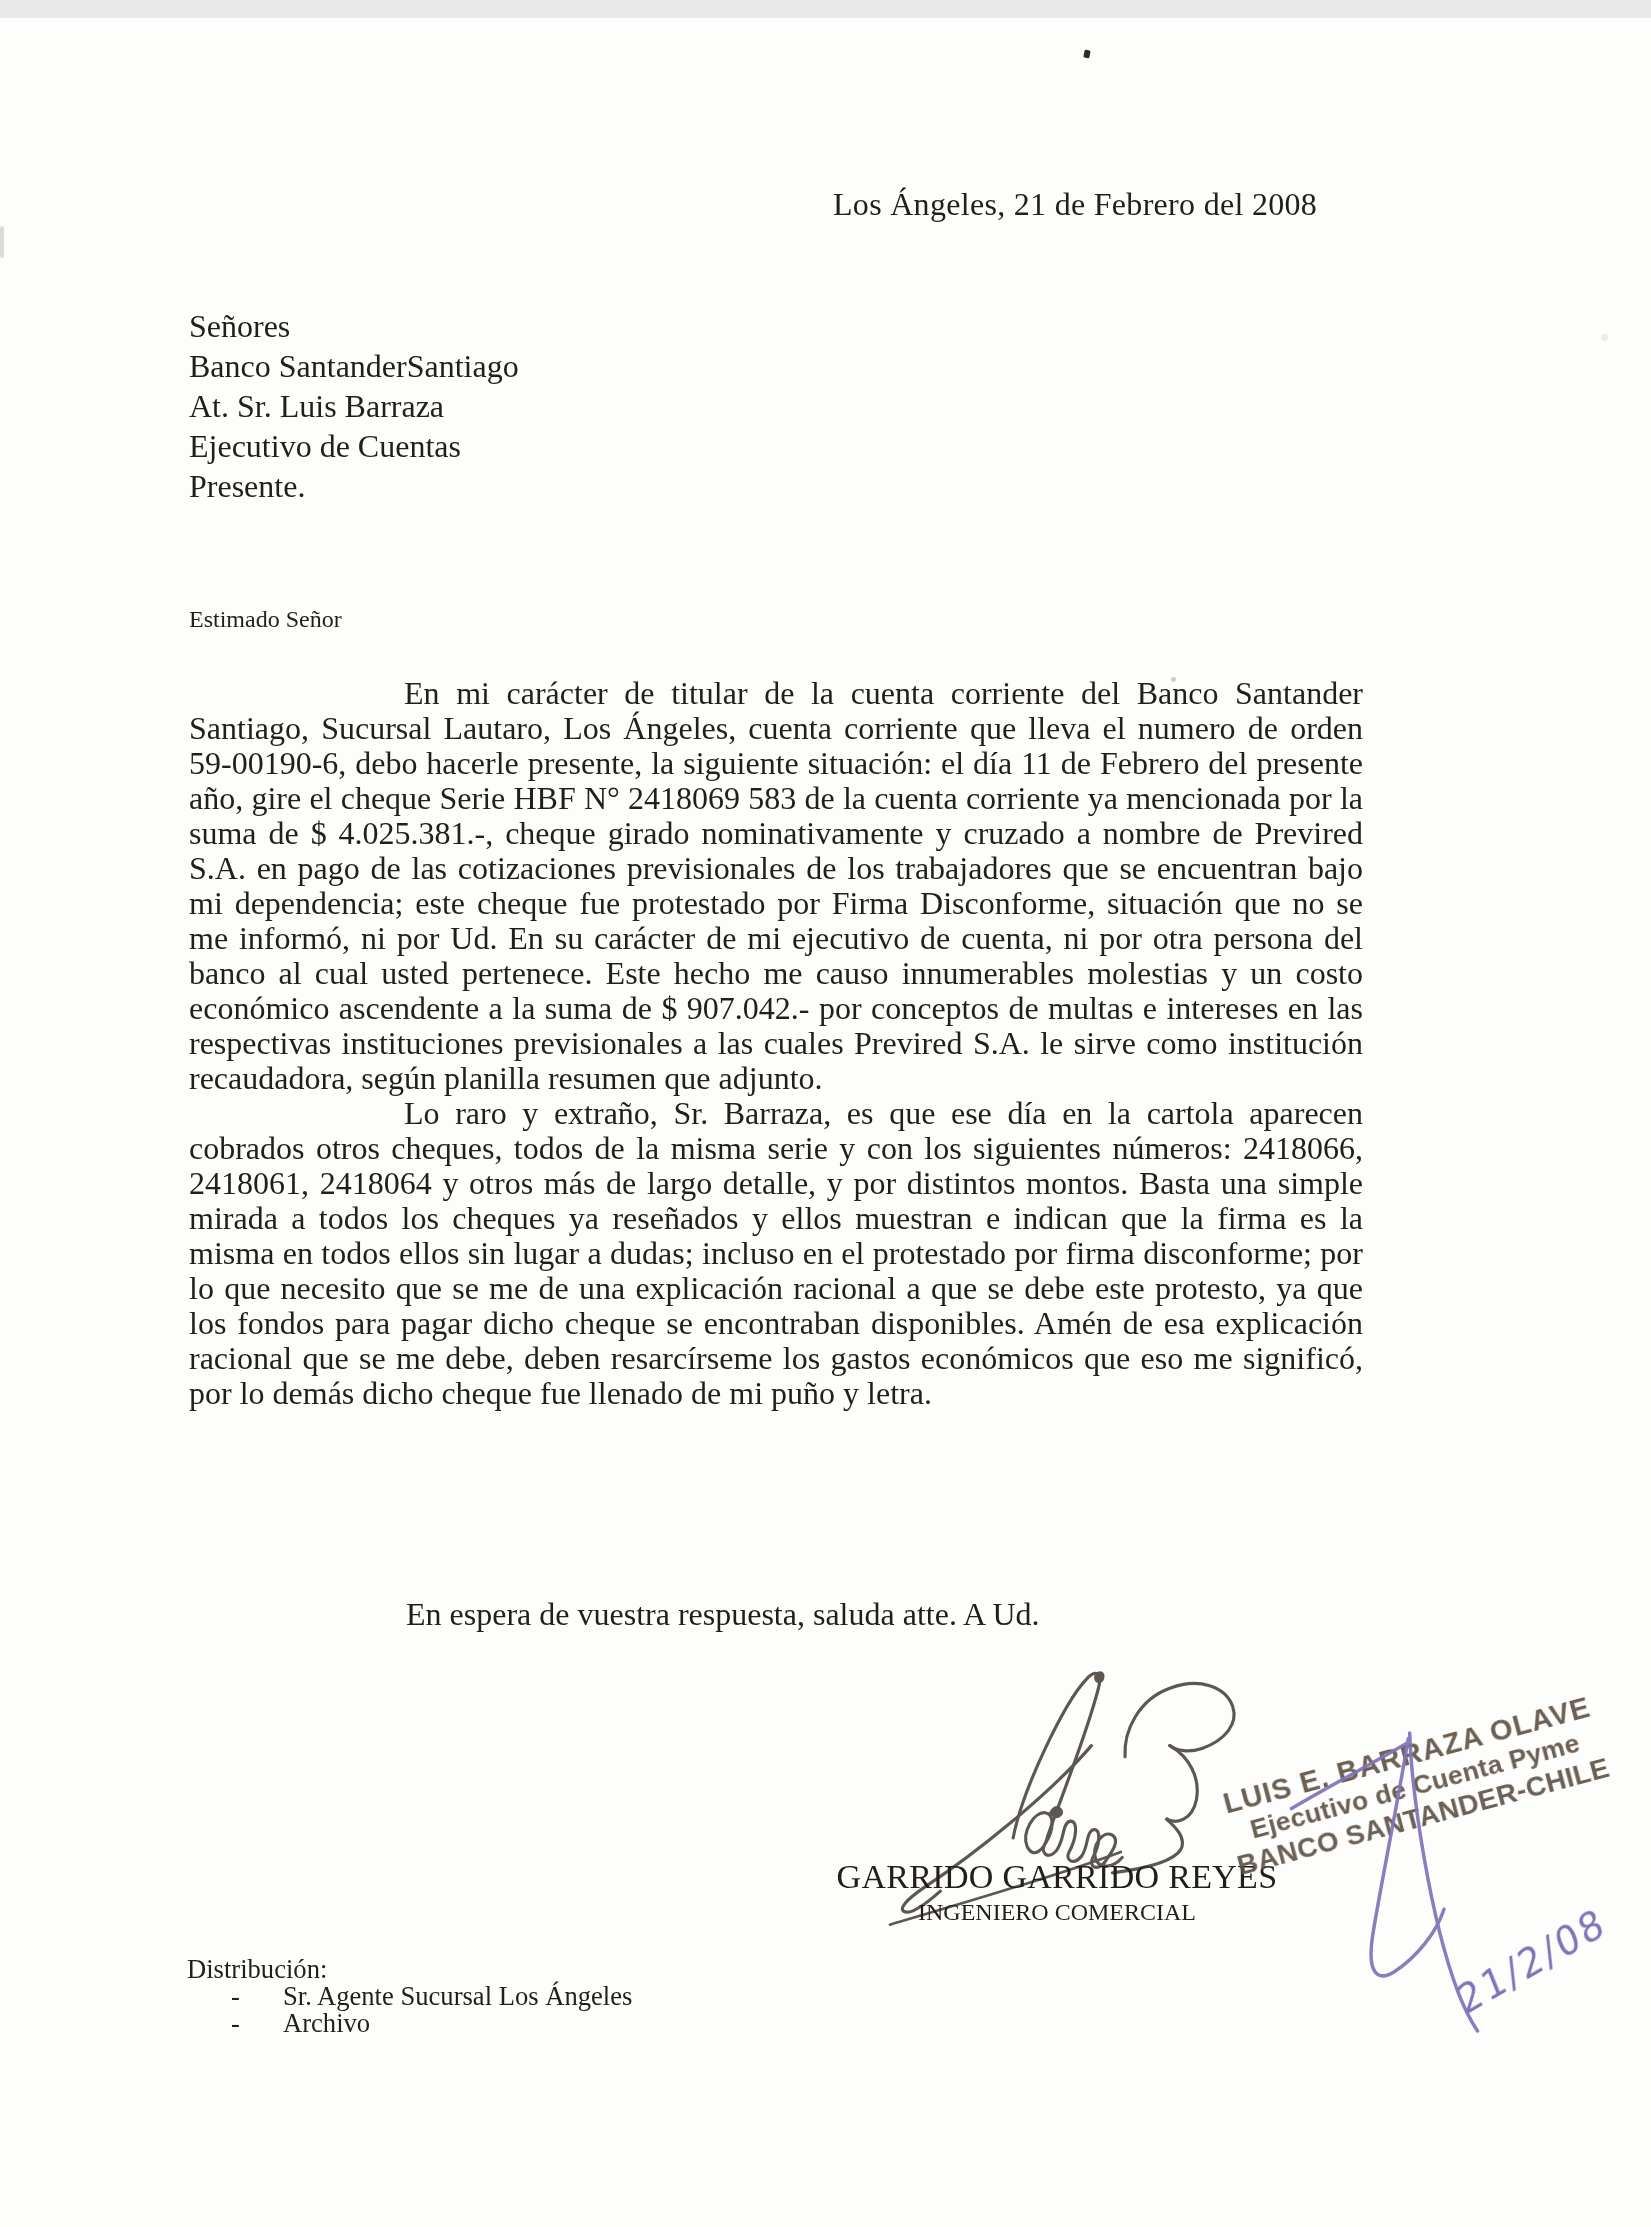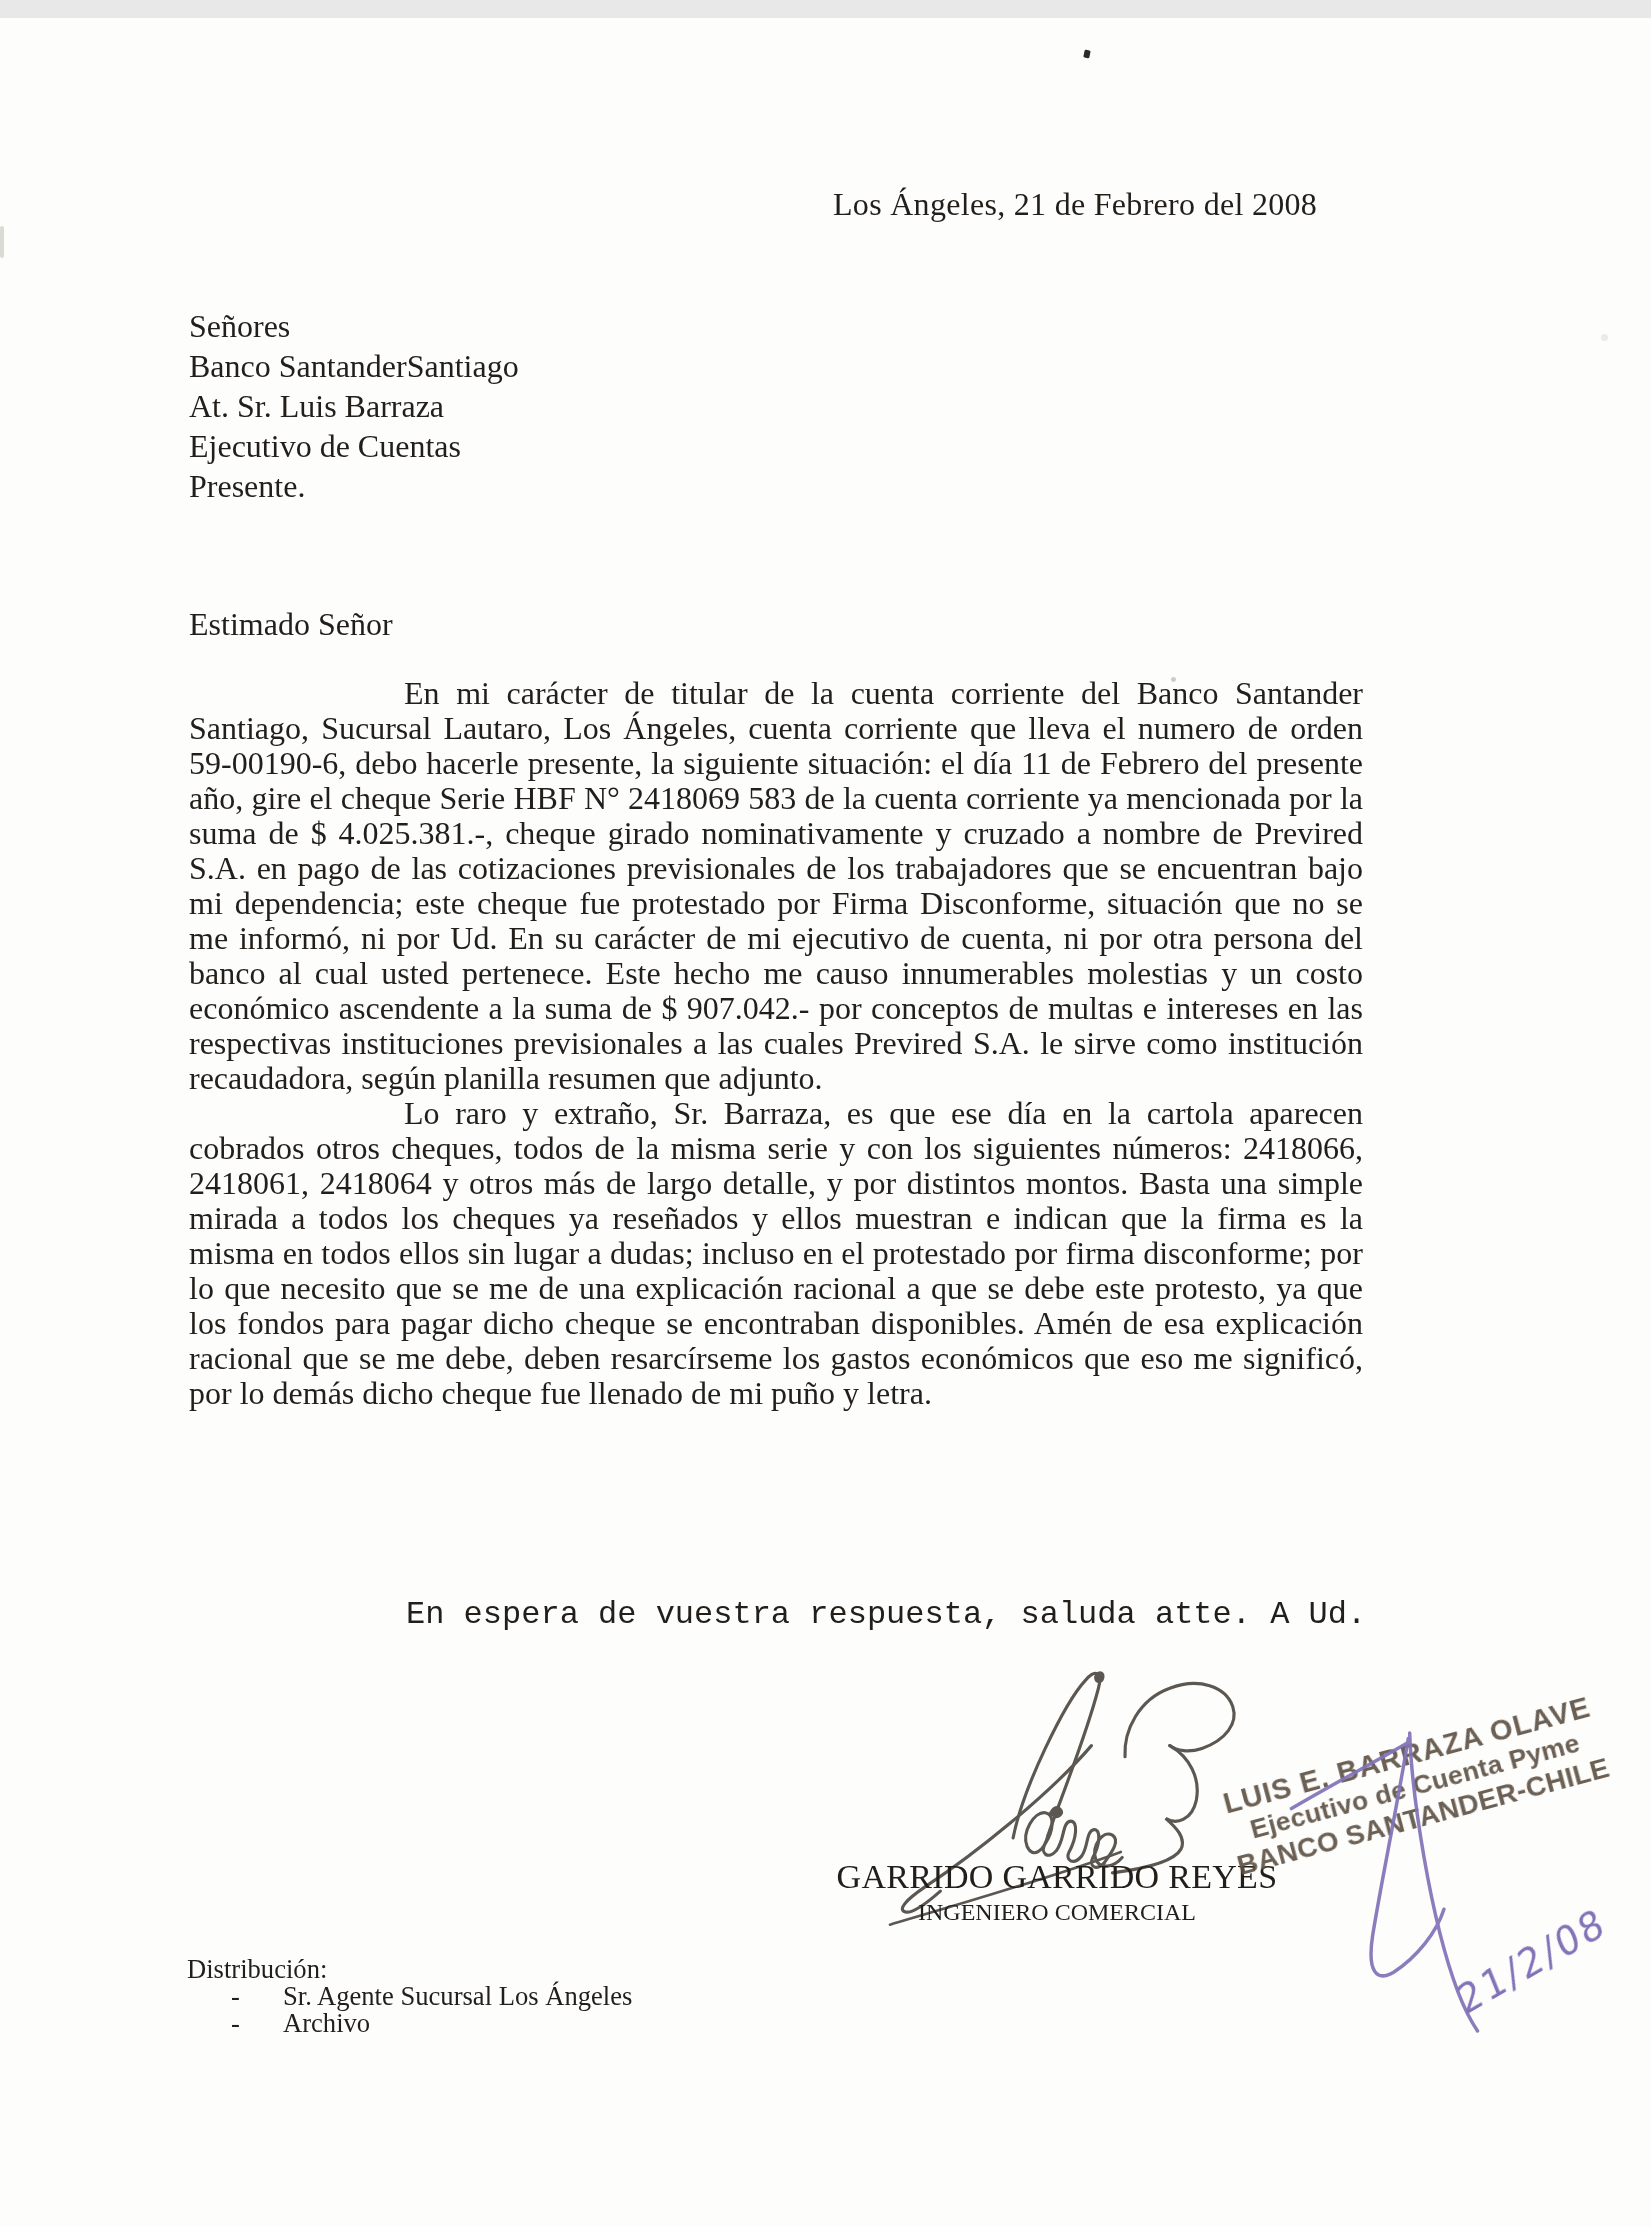--- a/index.html
+++ b/index.html
@@ -8,28 +8,28 @@
     width:1652px;height:2227px;
     margin:18px auto;
     background:#fdfdfc;
     font-family:"Liberation Serif", serif;
     color:#221e19;
     overflow:hidden;
   }
   .txt{position:absolute;white-space:pre;}
   .date-line{left:833px;top:168px;font-size:32px;letter-spacing:0.3px;}
   .recipient{left:189px;top:288px;font-size:32px;line-height:40px;}
-  .greeting{left:189px;top:588px;font-size:32px;}
+  .greeting{left:189px;top:588px;font-size:24px;}
   .body-text{
     position:absolute;left:189px;top:658px;width:1174px;
     font-size:32px;line-height:35px;
     text-align:justify;text-justify:inter-word;
   }
   .body-text p{margin:0;text-indent:215px;}
-  .closing{left:406px;top:1578px;font-size:32px;font-family:Liberation Mono, monospace;}
+  .closing{left:406px;top:1578px;font-size:32px;}
   .sig-block{
     position:absolute;left:805px;top:1839px;width:504px;
     text-align:center;
   }
   .sig-name{font-size:34px;line-height:39px;letter-spacing:0.3px;}
   .sig-title{font-size:24px;line-height:33px;}
   .sig-rut{font-size:30px;line-height:33px;}
   .stamp{
     position:absolute;left:1219px;top:1720px;width:392px;
     transform:rotate(-15deg);

